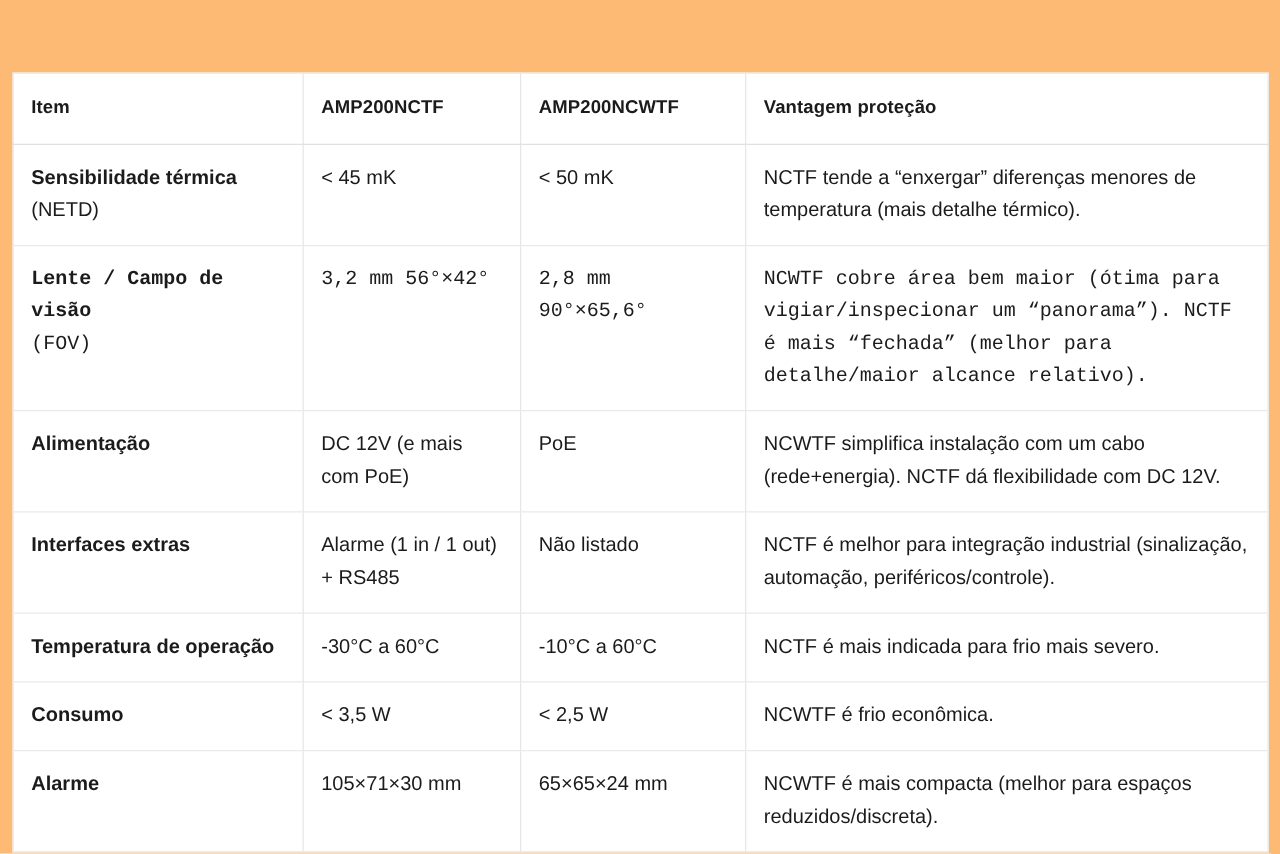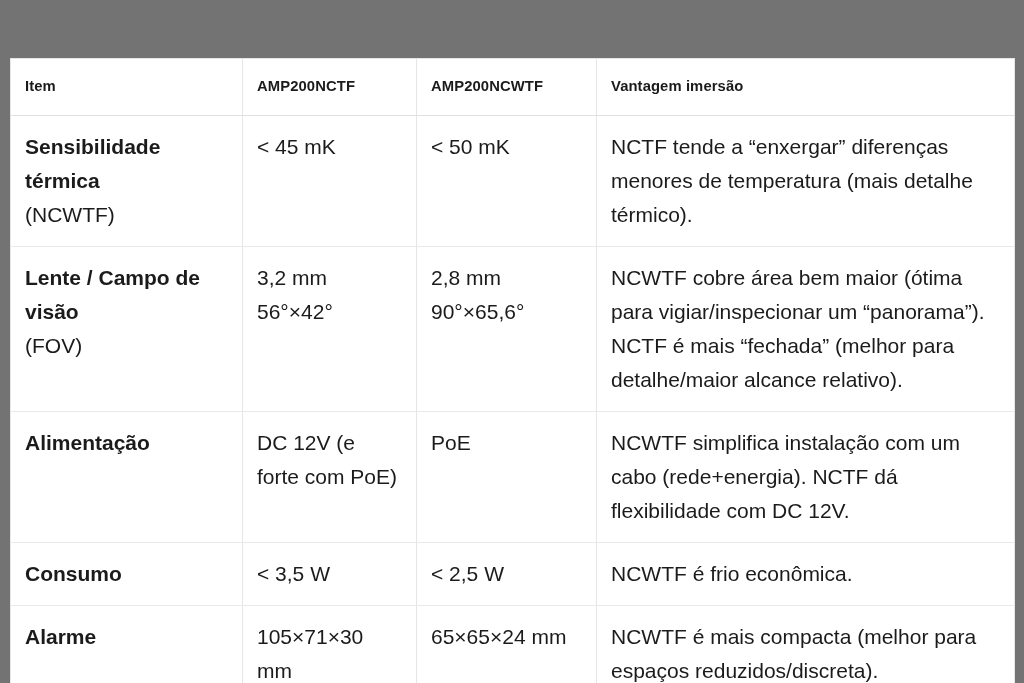--- a/index.html
+++ b/index.html
@@ -12,21 +12,21 @@
     width: 1024px;
     height: 683px;
     font-family: "Liberation Sans", "DejaVu Sans", sans-serif;
     color: #1b1b1b;
     -webkit-font-smoothing: antialiased;
   }
   .page {
     position: relative;
     width: 1024px;
     height: 683px;
-    background: #737373;
+    background: #fdba74;
     box-sizing: border-box;
   }
   .table-wrap {
     position: absolute;
     left: 10px;
     top: 58px;
     width: 1004px;
   }
   table.spec {
     width: 1004px;
@@ -40,21 +40,21 @@
   table.spec col.c-ncwtf   { width: 180px; }
   table.spec col.c-adv     { width: 418px; }
 
   table.spec th,
   table.spec td {
     border-right: 1px solid #e6e6e8;
     border-bottom: 1px solid #e9e9eb;
     padding: 14px 16px 14px 14px;
     text-align: left;
     vertical-align: top;
-    font-size: 21px;
+    font-size: 16px;
     line-height: 1.62;
     font-weight: 400;
     color: #1b1b1b;
   }
   table.spec th:last-child,
   table.spec td:last-child { border-right: none; }
   table.spec tr:last-child td { border-bottom: none; }
 
   table.spec thead th {
     font-weight: 700;
@@ -72,21 +72,21 @@
     display: block;
   }
   td.rowhead .lbl-sub {
     font-weight: 400;
     display: block;
   }
   td.rowhead.single .lbl-main { display: inline; }
 
   
   tr.r-netd  td { height: 48px; }
-  tr.r-fov   td { height: 92px; }
+  tr.r-fov   td { height: 92px; font-family: Liberation Mono, monospace; }
   tr.r-power td { height: 34px; }
   tr.r-intf  td { height: 44px; }
   tr.r-temp  td { height: 20px; }
   tr.r-ip    td { height: 36px; }
   tr.r-cons  td { height: 20px; }
   tr.r-size  td { height: 36px; }
 
   .adv { color: #1b1b1b; }
   .val { color: #1b1b1b; white-space: normal; }
 </style>
@@ -100,55 +100,71 @@
         <col class="c-item">
           <col class="c-nctf">
           <col class="c-ncwtf">
           <col class="c-adv">
       </colgroup>
       <thead>
         <tr>
           <th>Item</th>
           <th>AMP200NCTF</th>
           <th>AMP200NCWTF</th>
-          <th>Vantagem imersão</th>
+          <th>Vantagem proteção</th>
         </tr>
       </thead>
       <tbody>
 
         <tr class="r-netd">
           <td class="rowhead">
             <span class="lbl-main">Sensibilidade térmica</span>
-            <span class="lbl-sub">(NCWTF)</span>
+            <span class="lbl-sub">(NETD)</span>
           </td>
           <td class="val">&lt; 45 mK</td>
           <td class="val">&lt; 50 mK</td>
           <td class="adv">NCTF tende a “enxergar” diferenças menores de temperatura (mais detalhe térmico).</td>
         </tr>
 
         <tr class="r-fov">
           <td class="rowhead">
             <span class="lbl-main">Lente / Campo de visão</span>
             <span class="lbl-sub">(FOV)</span>
           </td>
           <td class="val">3,2 mm 56°×42°</td>
           <td class="val">2,8 mm 90°×65,6°</td>
           <td class="adv">NCWTF cobre área bem maior (ótima para vigiar/inspecionar um “panorama”). NCTF é mais “fechada” (melhor para detalhe/maior alcance relativo).</td>
         </tr>
 
         <tr class="r-power">
           <td class="rowhead single">
             <span class="lbl-main">Alimentação</span>
           </td>
-          <td class="val">DC 12V (e forte com PoE)</td>
+          <td class="val">DC 12V (e mais com PoE)</td>
           <td class="val">PoE</td>
           <td class="adv">NCWTF simplifica instalação com um cabo (rede+energia). NCTF dá flexibilidade com DC 12V.</td>
         </tr>
 
+        <tr class="r-intf">
+          <td class="rowhead single">
+            <span class="lbl-main">Interfaces extras</span>
+          </td>
+          <td class="val">Alarme (1 in / 1 out) + RS485</td>
+          <td class="val">Não listado</td>
+          <td class="adv">NCTF é melhor para integração industrial (sinalização, automação, periféricos/controle).</td>
+        </tr>
 
+        <tr class="r-temp">
+          <td class="rowhead single">
+            <span class="lbl-main">Temperatura de operação</span>
+          </td>
+          <td class="val">-30°C a 60°C</td>
+          <td class="val">-10°C a 60°C</td>
+          <td class="adv">NCTF é mais indicada para frio mais severo.</td>
+        </tr>
 
 
         <tr class="r-cons">
           <td class="rowhead single">
             <span class="lbl-main">Consumo</span>
           </td>
           <td class="val">&lt; 3,5 W</td>
           <td class="val">&lt; 2,5 W</td>
           <td class="adv">NCWTF é frio econômica.</td>
         </tr>

